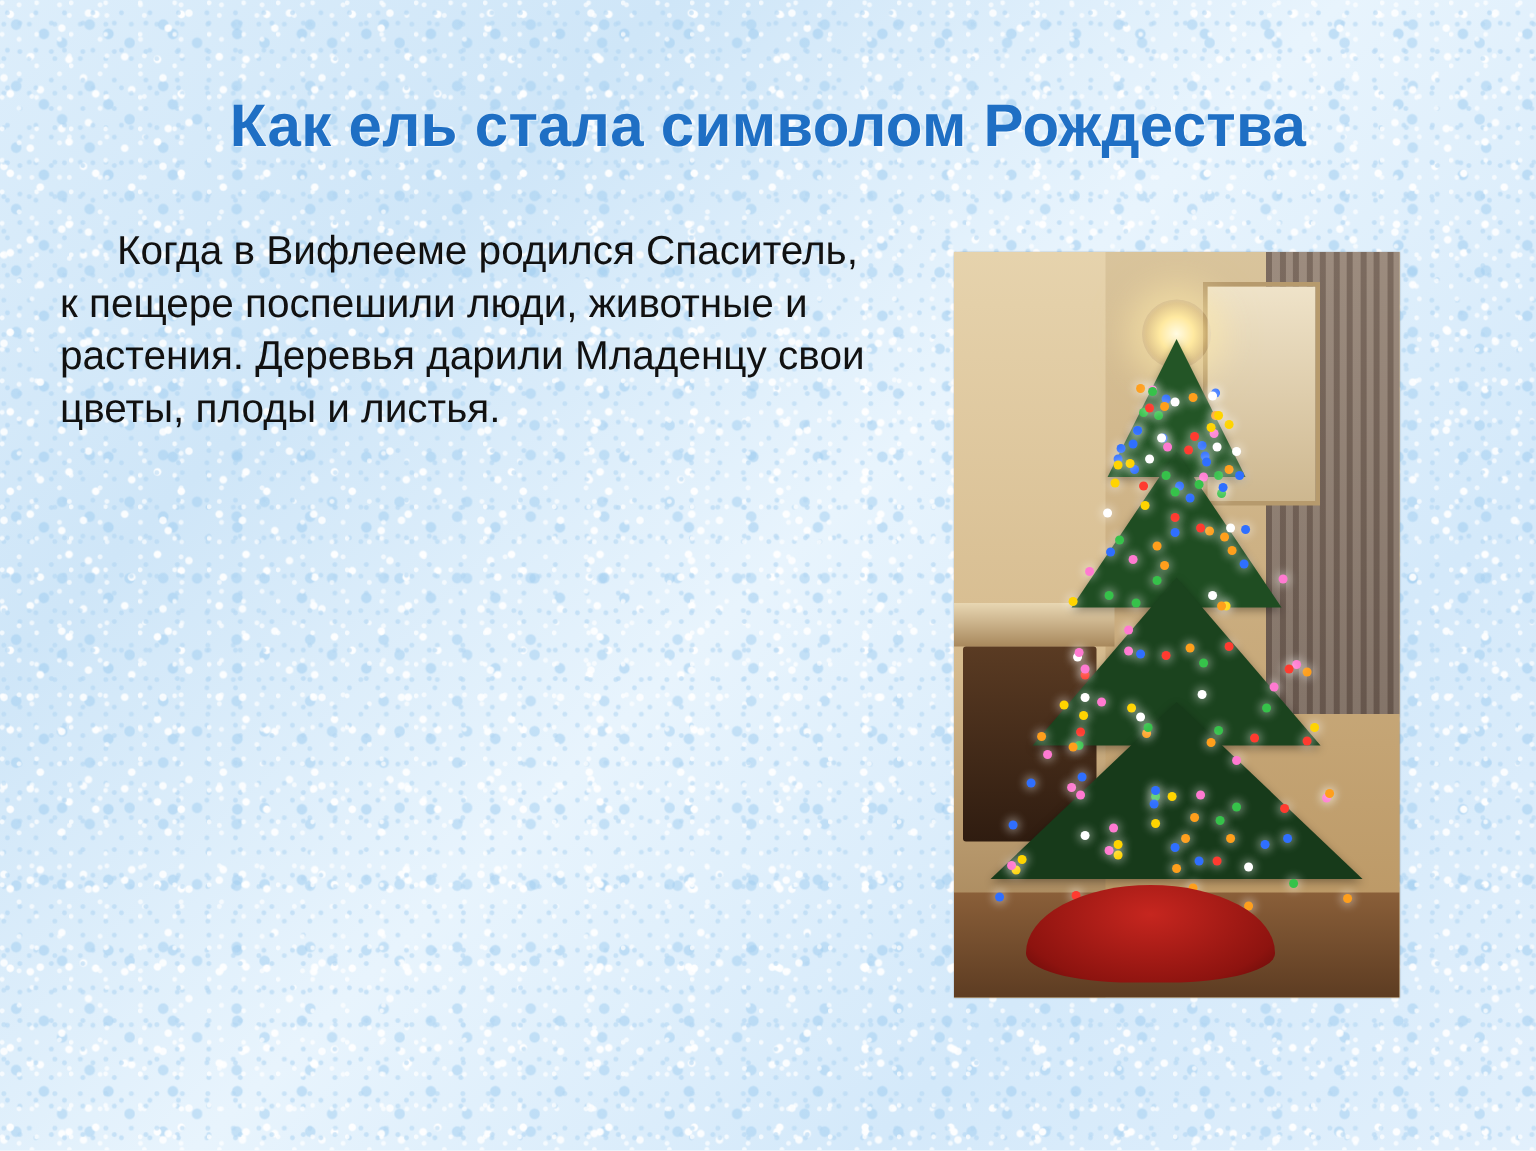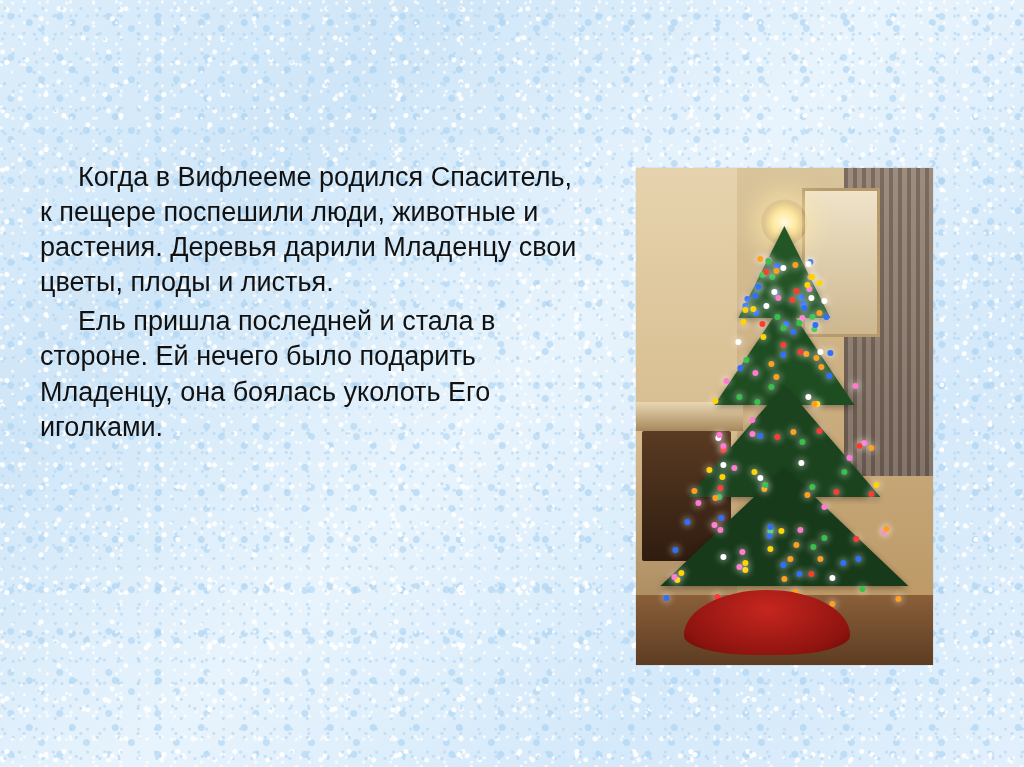--- a/index.html
+++ b/index.html
@@ -77,21 +77,20 @@
   }
 
   .body-text {
     position: absolute;
     left: 40px;
     top: 150px;
     width: 545px;
     color: #111111;
     font-size: 27px;
     line-height: 1.30;
-    margin-top: 10px;
   }
 
   .body-text p {
     margin: 0 0 4px 0;
     text-indent: 38px;
   }
 
   
   .photo {
     position: absolute;
@@ -217,24 +216,24 @@
     left: 0; right: 0; bottom: 0;
     height: 0;
   }
 </style>
 </head>
 <body>
 
 <div class="slide">
   <div class="slide-inner">
 
+    <div class="slide-title">Как ель стала символом Рождества</div>
 
     <div class="body-text">
       <p>Когда в Вифлееме родился Спаситель, к пещере поспешили люди, животные и растения. Деревья дарили Младенцу свои цветы, плоды и листья.</p>
-      <p>Ель пришла последней и стала в стороне. Ей нечего было подарить Младенцу, она боялась уколоть Его иголками.</p>
     </div>
 
     <div class="photo">
       <div class="room-wall"></div>
       <div class="wall-left"></div>
       <div class="wall-right-curtain"></div>
       <div class="window-frame"></div>
       <div class="mantel"></div>
       <div class="fireplace"></div>
       <div class="floor"></div>

